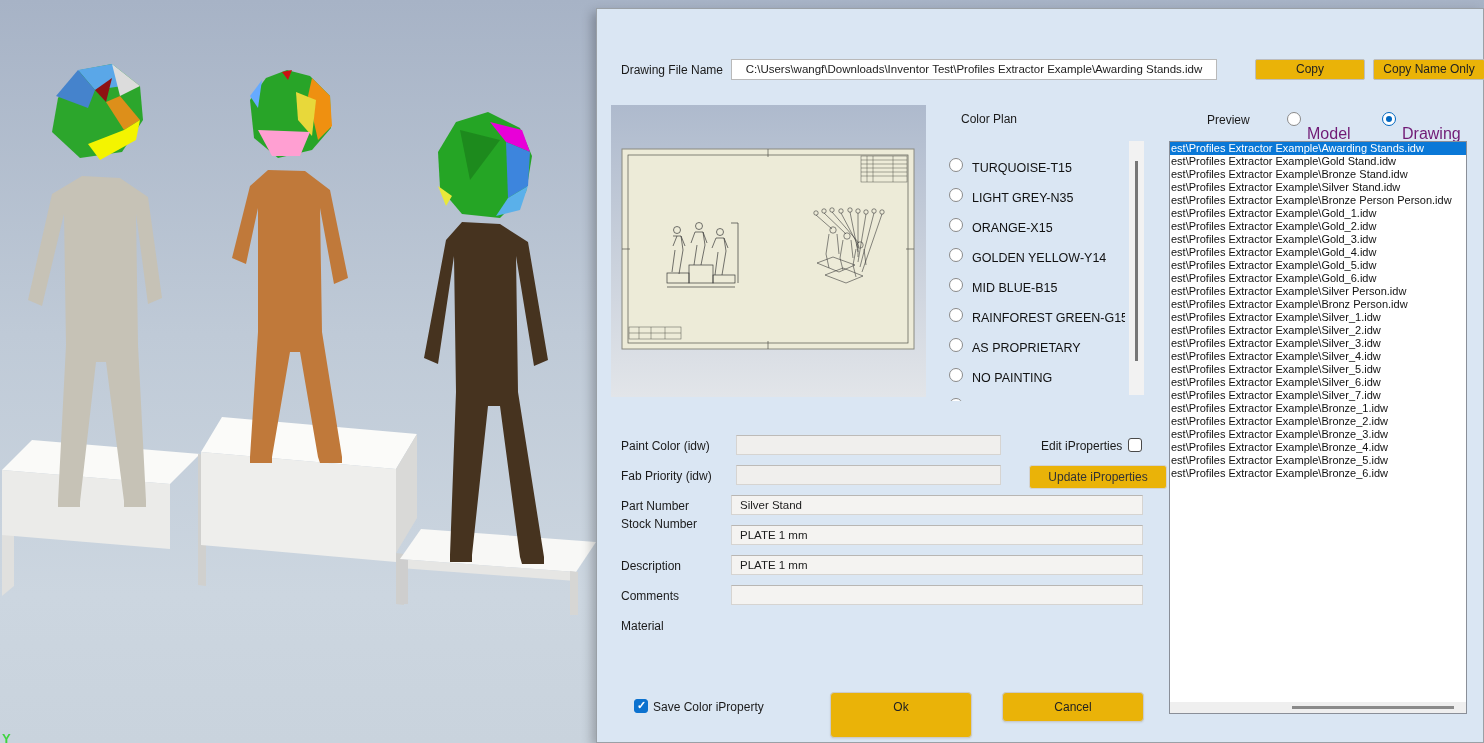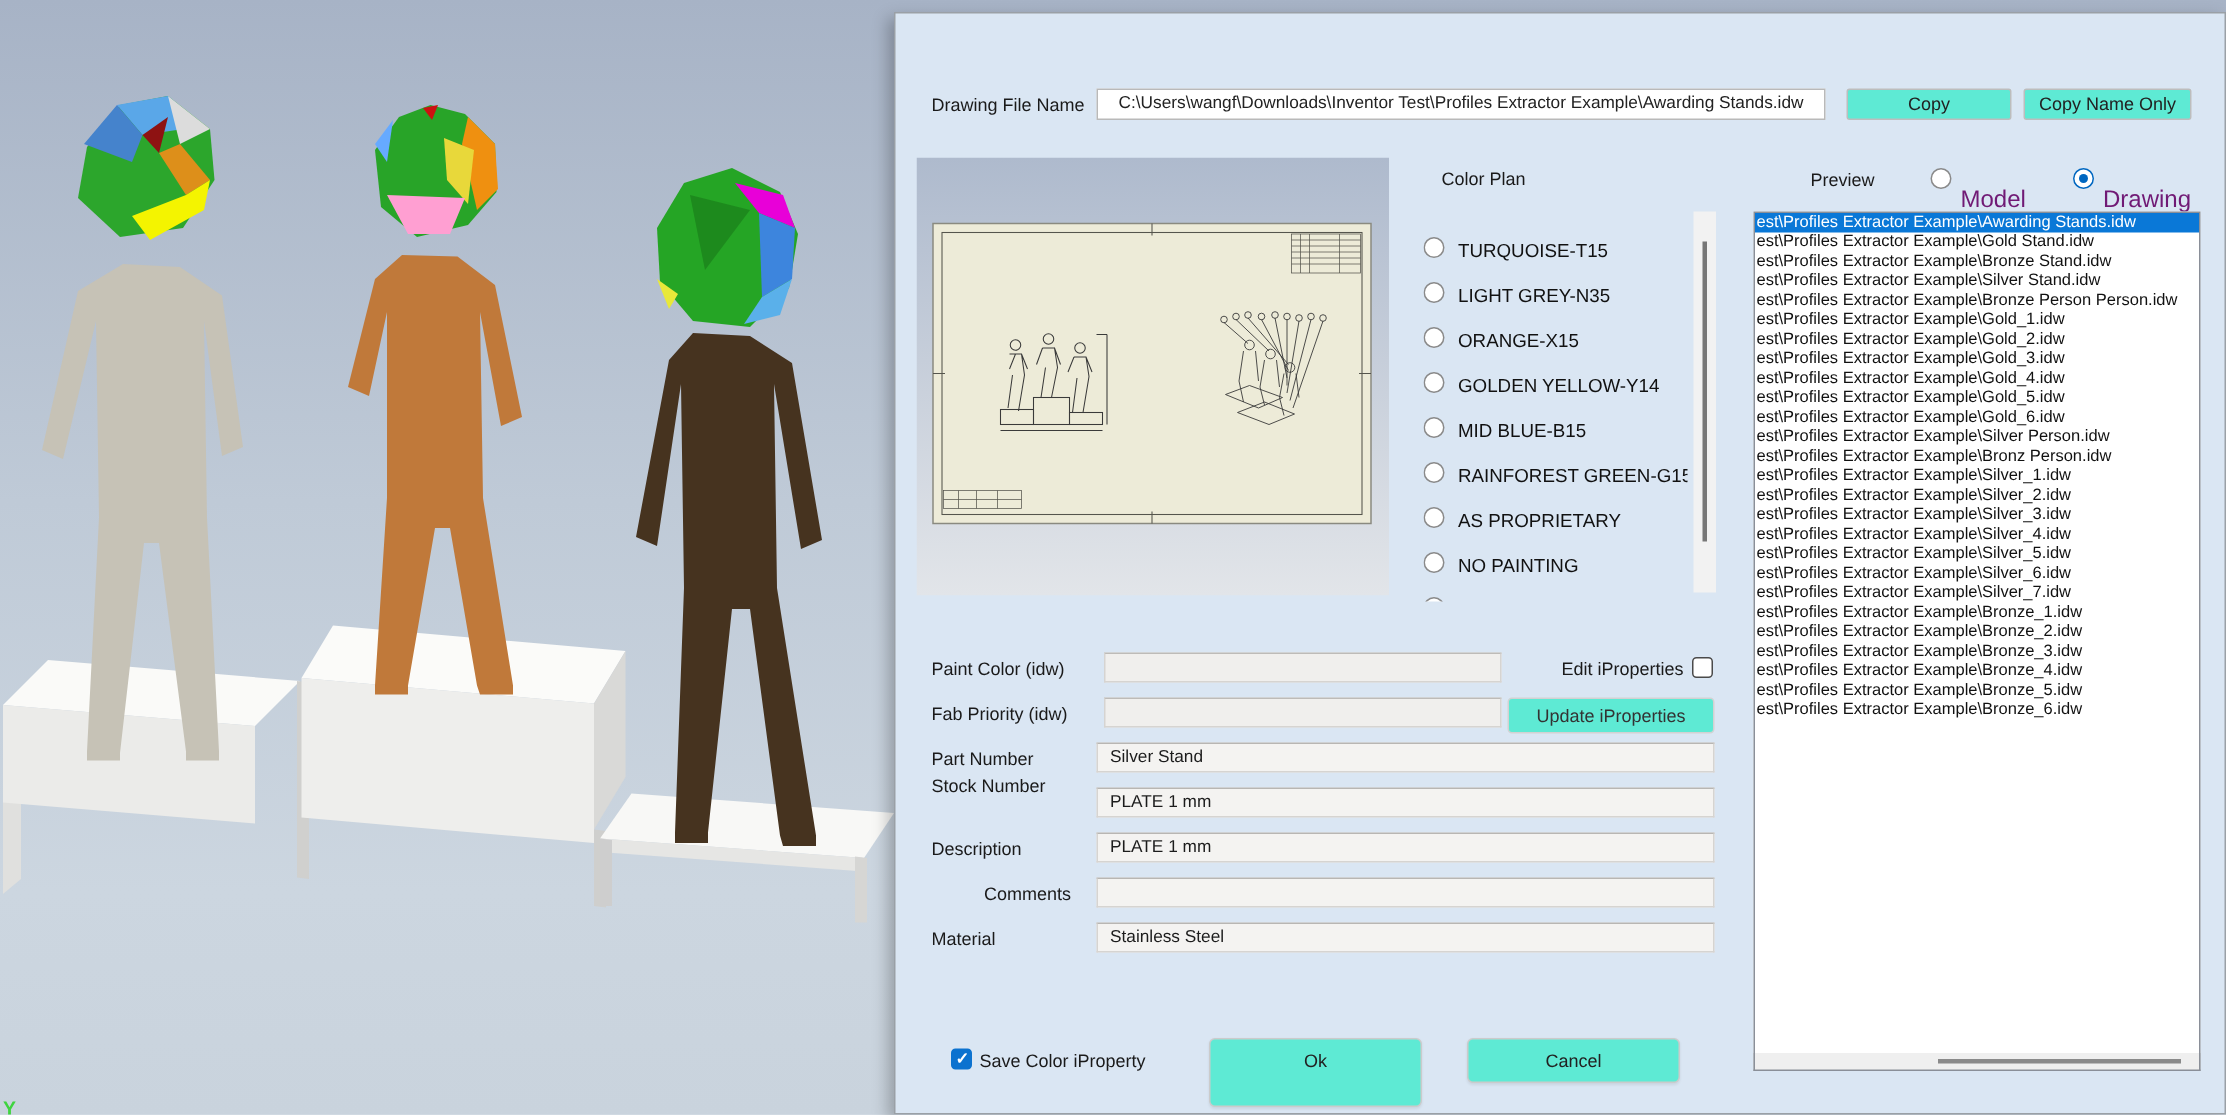--- a/index.html
+++ b/index.html
@@ -19,22 +19,22 @@
   .wc { position:absolute; top:0; width:34px; height:30px; color:#5a5a5a; text-align:center; line-height:30px; font-size:13px; }
   .wc-min  { right:88px; } .wc-max { right:44px; } .wc-close { right:4px; }
   .wc-min::after { content:''; position:absolute; left:11px; top:15px; width:12px; height:1px; background:#5a5a5a; }
   .wc-max::after { content:''; position:absolute; left:11px; top:9px; width:11px; height:11px; border:1px solid #5a5a5a; border-radius:2px; }
 
   .lbl { position:absolute; font-size:12px; color:#1a1a1a; white-space:nowrap; }
 
   .pathbox { position:absolute; left:134px; top:50px; width:486px; height:21px; background:#fff;
     border:1px solid #b9b9b9; font-size:11.5px; color:#222; text-align:center; line-height:19px;
     white-space:nowrap; overflow:hidden; }
-  .btn { position:absolute; background:#5eead4; border:1px solid #bdbdbd; border-radius:2px;
-    font-size:12px; color:#222; text-align:center; }
+  .btn { position:absolute; background:#eab308; border:1px solid #bdbdbd; border-radius:2px;
+    font-size:12px; color:#222; text-align:center;margin-left:24px; }
   .btn-copy { left:634px; top:50px; width:110px; height:21px; line-height:19px; }
   .btn-copyname { left:752px; top:50px; width:112px; height:21px; line-height:19px; }
 
   .preview-panel { position:absolute; left:14px; top:96px; width:315px; height:292px; }
 
   
   .cp-list { position:absolute; left:352px; top:132px; width:176px; height:260px; overflow:hidden; }
   .copt { position:relative; height:14px; margin:0 0 16px 0; padding-left:23px; }
   .copt:first-child { margin-top:17px; }
   .radio { position:absolute; left:0; top:0; width:14px; height:14px; border-radius:50%;
@@ -316,23 +316,22 @@
 
   <span class="lbl" style="left:24px; top:490px;">Part Number</span>
   <div class="field" style="top:486px;">Silver Stand</div>
 
   <span class="lbl" style="left:24px; top:508px;">Stock Number</span>
   <div class="field" style="top:516px;">PLATE 1 mm</div>
 
   <span class="lbl" style="left:24px; top:550px;">Description</span>
   <div class="field" style="top:546px;">PLATE 1 mm</div>
 
-  <span class="lbl" style="left:24px; top:580px;margin-left:35px;">Comments</span>
+  <span class="lbl" style="left:24px; top:580px;">Comments</span>
   <div class="field" style="top:576px;"></div>
 
   <span class="lbl" style="left:24px; top:610px;">Material</span>
-  <div class="field" style="top:606px;">Stainless Steel</div>
 
   <span class="checkbox checked" style="left:37px; top:690px;"></span>
   <span class="lbl" style="left:56px; top:691px;">Save Color iProperty</span>
   <div class="btn btn-ok">Ok</div>
   <div class="btn btn-cancel">Cancel</div>
 </div>
 
 </body></html>

